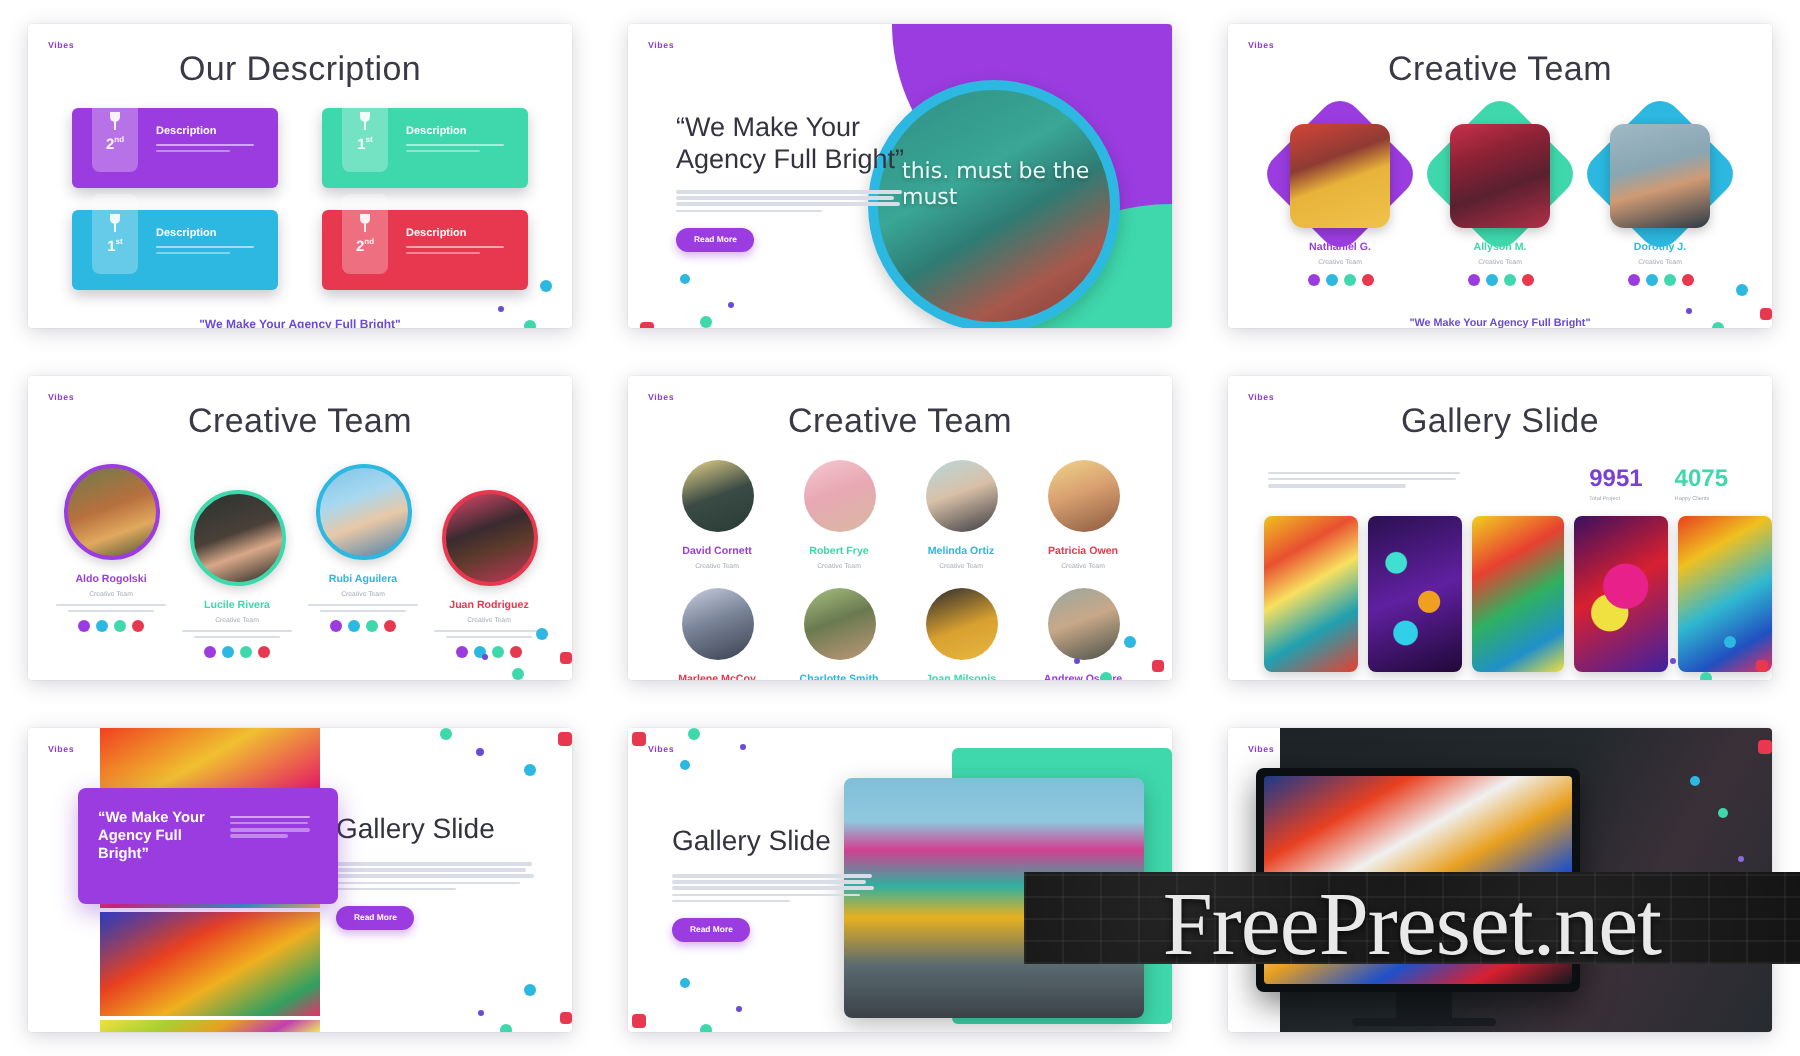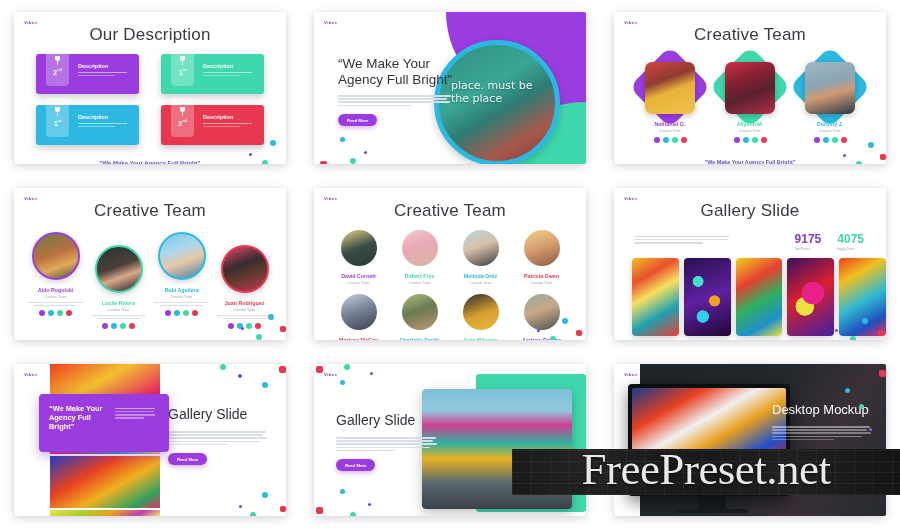--- a/index.html
+++ b/index.html
@@ -172,24 +172,24 @@
   .dk-base{position:absolute;left:36px;top:145px;width:72px;height:4px;background:#1a1e22;border-radius:2px;}
   .dk-right{position:absolute;right:14px;top:38px;width:100px;}
   .dk-h{color:#fff;font-size:13px;line-height:16px;}
 
   
   .dot{position:absolute;border-radius:50%;}
   .sq{position:absolute;}
 
   
   .watermark{
-    position:absolute;left:512px;top:449px;width:388px;height:46px;
+    position:absolute;left:512px;top:436px;width:388px;height:46px;
     background:#141414;
     overflow:hidden;
-    display:flex;align-items:flex-end;justify-content:center;
+    display:flex;align-items:flex-start;justify-content:center;
   }
   .watermark .tex{
     position:absolute;inset:0;
     background:
       repeating-linear-gradient(0deg,rgba(255,255,255,.05) 0 1px,transparent 1px 11px),
       repeating-linear-gradient(90deg,rgba(255,255,255,.05) 0 1px,transparent 1px 19px),
       radial-gradient(circle at 20% 30%,rgba(255,255,255,.07),transparent 40%),
       radial-gradient(circle at 70% 70%,rgba(255,255,255,.06),transparent 45%);
   }
   .watermark .wm-text{
@@ -270,21 +270,21 @@
       <div class="dot" style="right:34px;bottom:8px;width:3px;height:3px;background:#6b4bd6"></div>
       <div class="dot" style="right:18px;bottom:-2px;width:6px;height:6px;background:#3fd8ac"></div>
     </div>
   </div>
 
   <div class="cell">
     <div class="slide">
       <div class="hero-purple"></div>
       <div class="hero-green"></div>
       <div class="hero-circle">
-        <div class="ph-txt">place. must be the place</div>
+        <div class="ph-txt">this. must be the must</div>
       </div>
       <div class="logo">Vibes</div>
       <div class="hero-left">
         <div class="hero-h">“We Make Your Agency Full Bright”</div>
         <div style="margin-top:7px">
           <span class="blurline lt" style="width:96%"></span>
           <span class="blurline lt" style="width:92%"></span>
           <span class="blurline lt" style="width:95%"></span>
           <span class="blurline lt" style="width:62%"></span>
         </div>
@@ -490,21 +490,21 @@
       <div class="title">Gallery Slide</div>
 
       <div class="gal-txt">
         <span class="blurline lt" style="width:100%"></span>
         <span class="blurline lt" style="width:98%"></span>
         <span class="blurline lt" style="width:72%"></span>
       </div>
 
       <div class="stats">
         <div class="stat">
-          <div class="n" style="color:#7b3fd6">9175</div>
+          <div class="n" style="color:#7b3fd6">9951</div>
           <div class="l">Total Project</div>
         </div>
         <div class="stat">
           <div class="n" style="color:#3fd8ac">4075</div>
           <div class="l">Happy Clients</div>
         </div>
       </div>
 
       <div class="gal-strip">
         <div class="gi" style="background:linear-gradient(150deg,#f0c020 0%,#e85030 25%,#f8e060 45%,#20a0b0 70%,#e84030 100%)"></div>
@@ -596,30 +596,20 @@
 
   <div class="cell">
     <div class="slide">
       <div class="logo">Vibes</div>
       <div class="dk-panel">
         <div class="dk-stand"></div>
         <div class="dk-base"></div>
         <div class="dk-mon">
           <div class="dk-screen" style="background:linear-gradient(150deg,#1a3a8a 0%,#e84020 22%,#f0f0f0 38%,#e8a020 52%,#2050c8 70%,#d82030 85%,#101820 100%)"></div>
         </div>
-        <div class="dk-right">
-          <div class="dk-h">Desktop Mockup</div>
-          <div style="margin-top:8px">
-            <span class="blurline" style="background:rgba(255,255,255,.45);width:98%"></span>
-            <span class="blurline" style="background:rgba(255,255,255,.38);width:95%"></span>
-            <span class="blurline" style="background:rgba(255,255,255,.38);width:99%"></span>
-            <span class="blurline" style="background:rgba(255,255,255,.38);width:90%"></span>
-            <span class="blurline" style="background:rgba(255,255,255,.3);width:62%"></span>
-          </div>
-        </div>
         <div class="dot" style="right:36px;top:24px;width:5px;height:5px;background:#2cb8e0"></div>
         <div class="dot" style="right:22px;top:40px;width:5px;height:5px;background:#3fd8ac"></div>
         <div class="dot" style="right:14px;top:64px;width:3px;height:3px;background:#8b6bd6"></div>
         <div class="sq" style="right:0px;top:6px;width:7px;height:7px;background:#e8384f;border-radius:2px"></div>
       </div>
     </div>
   </div>
 
 </div>
 

